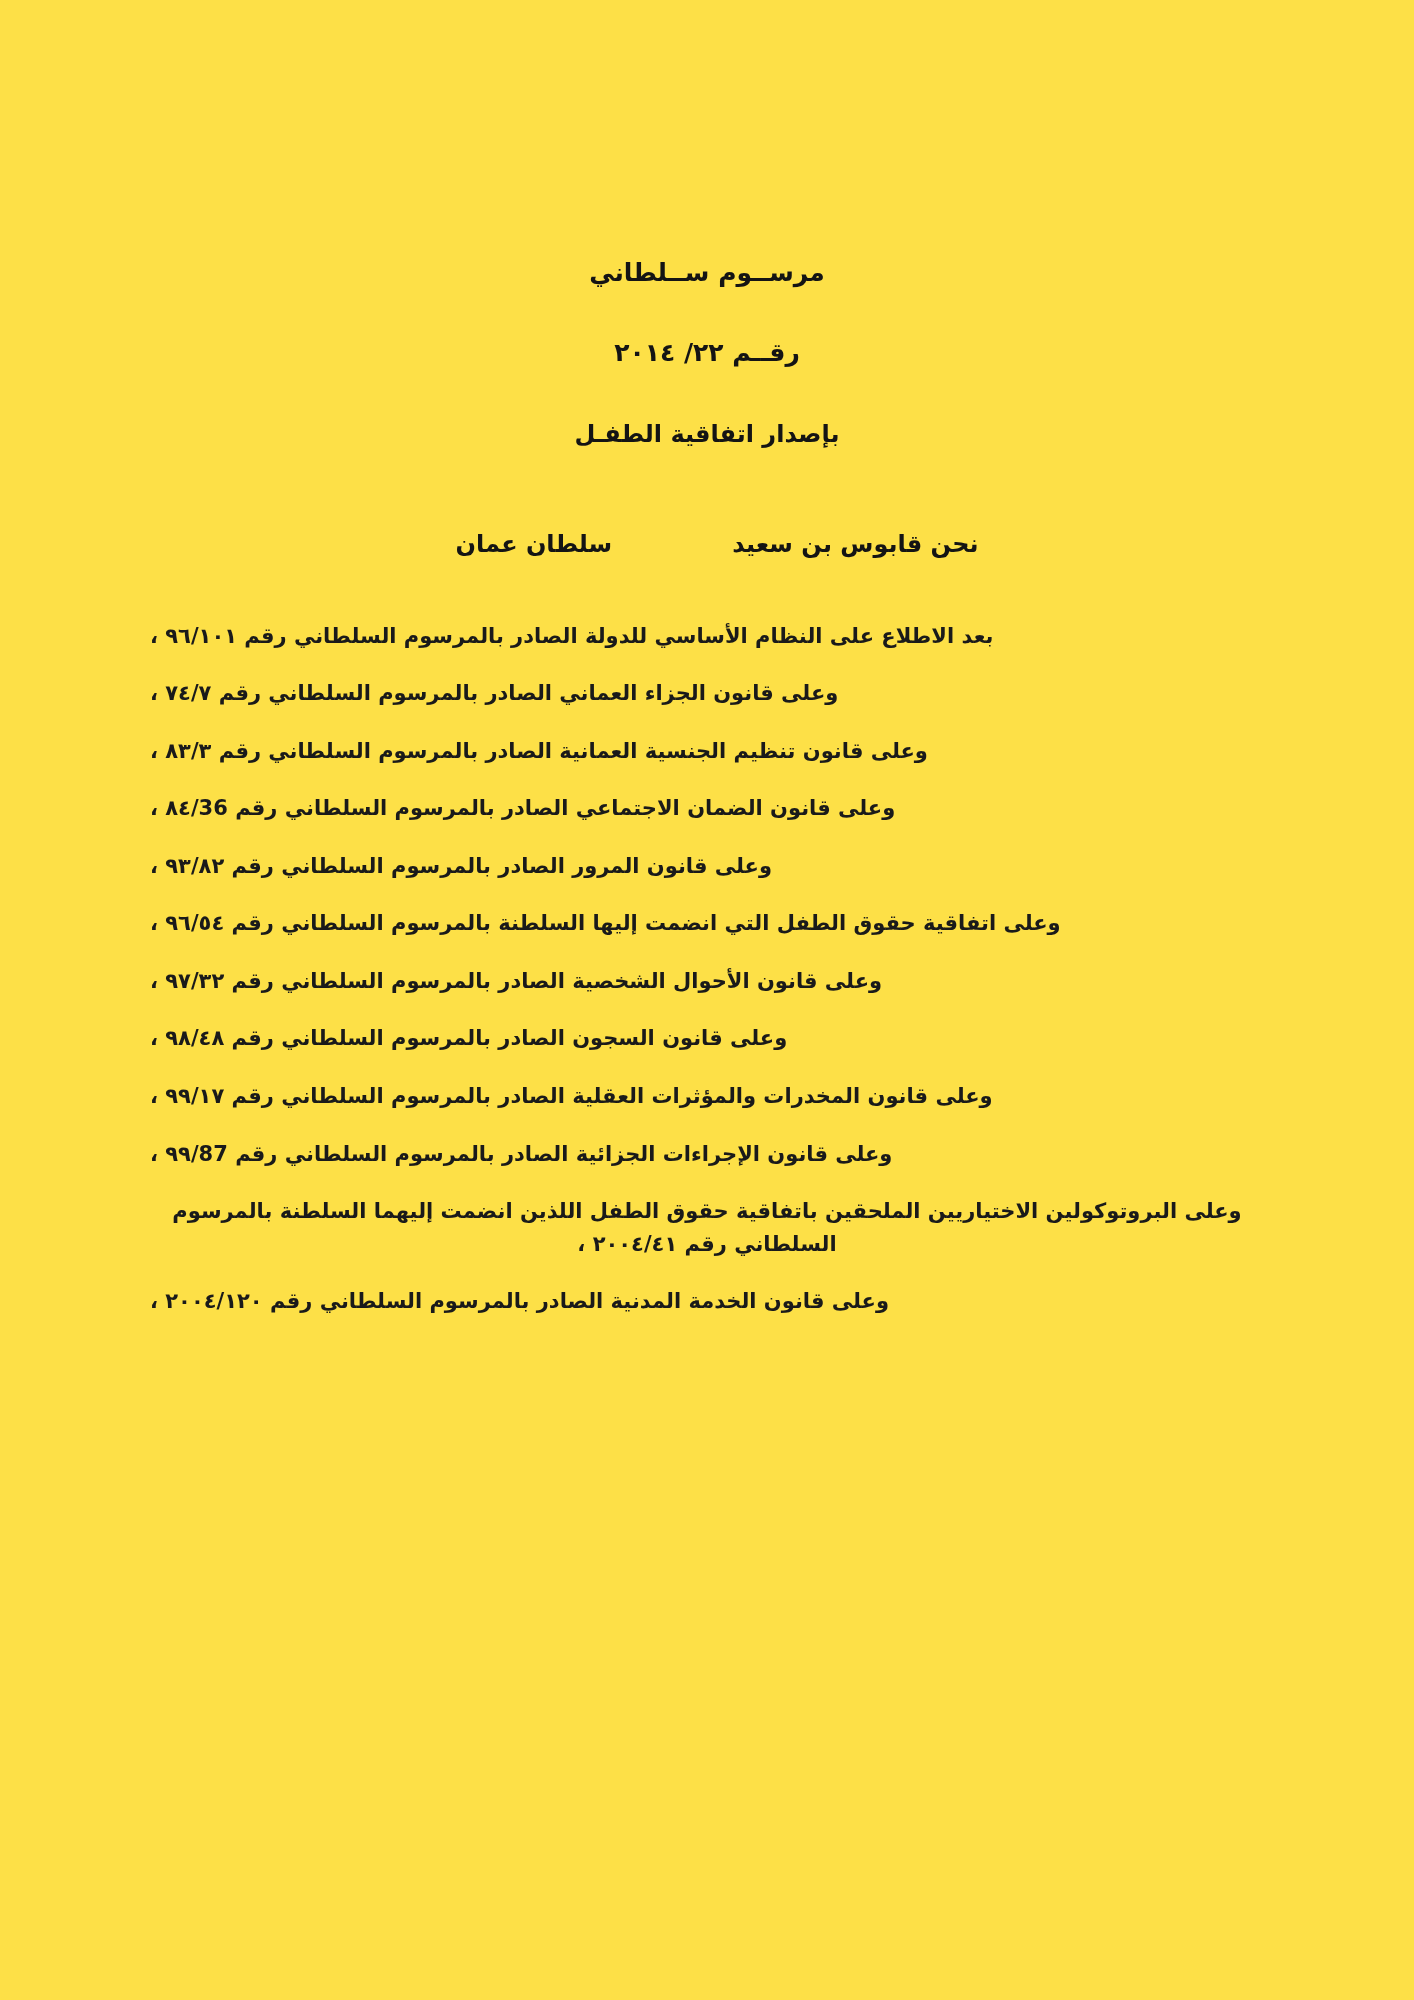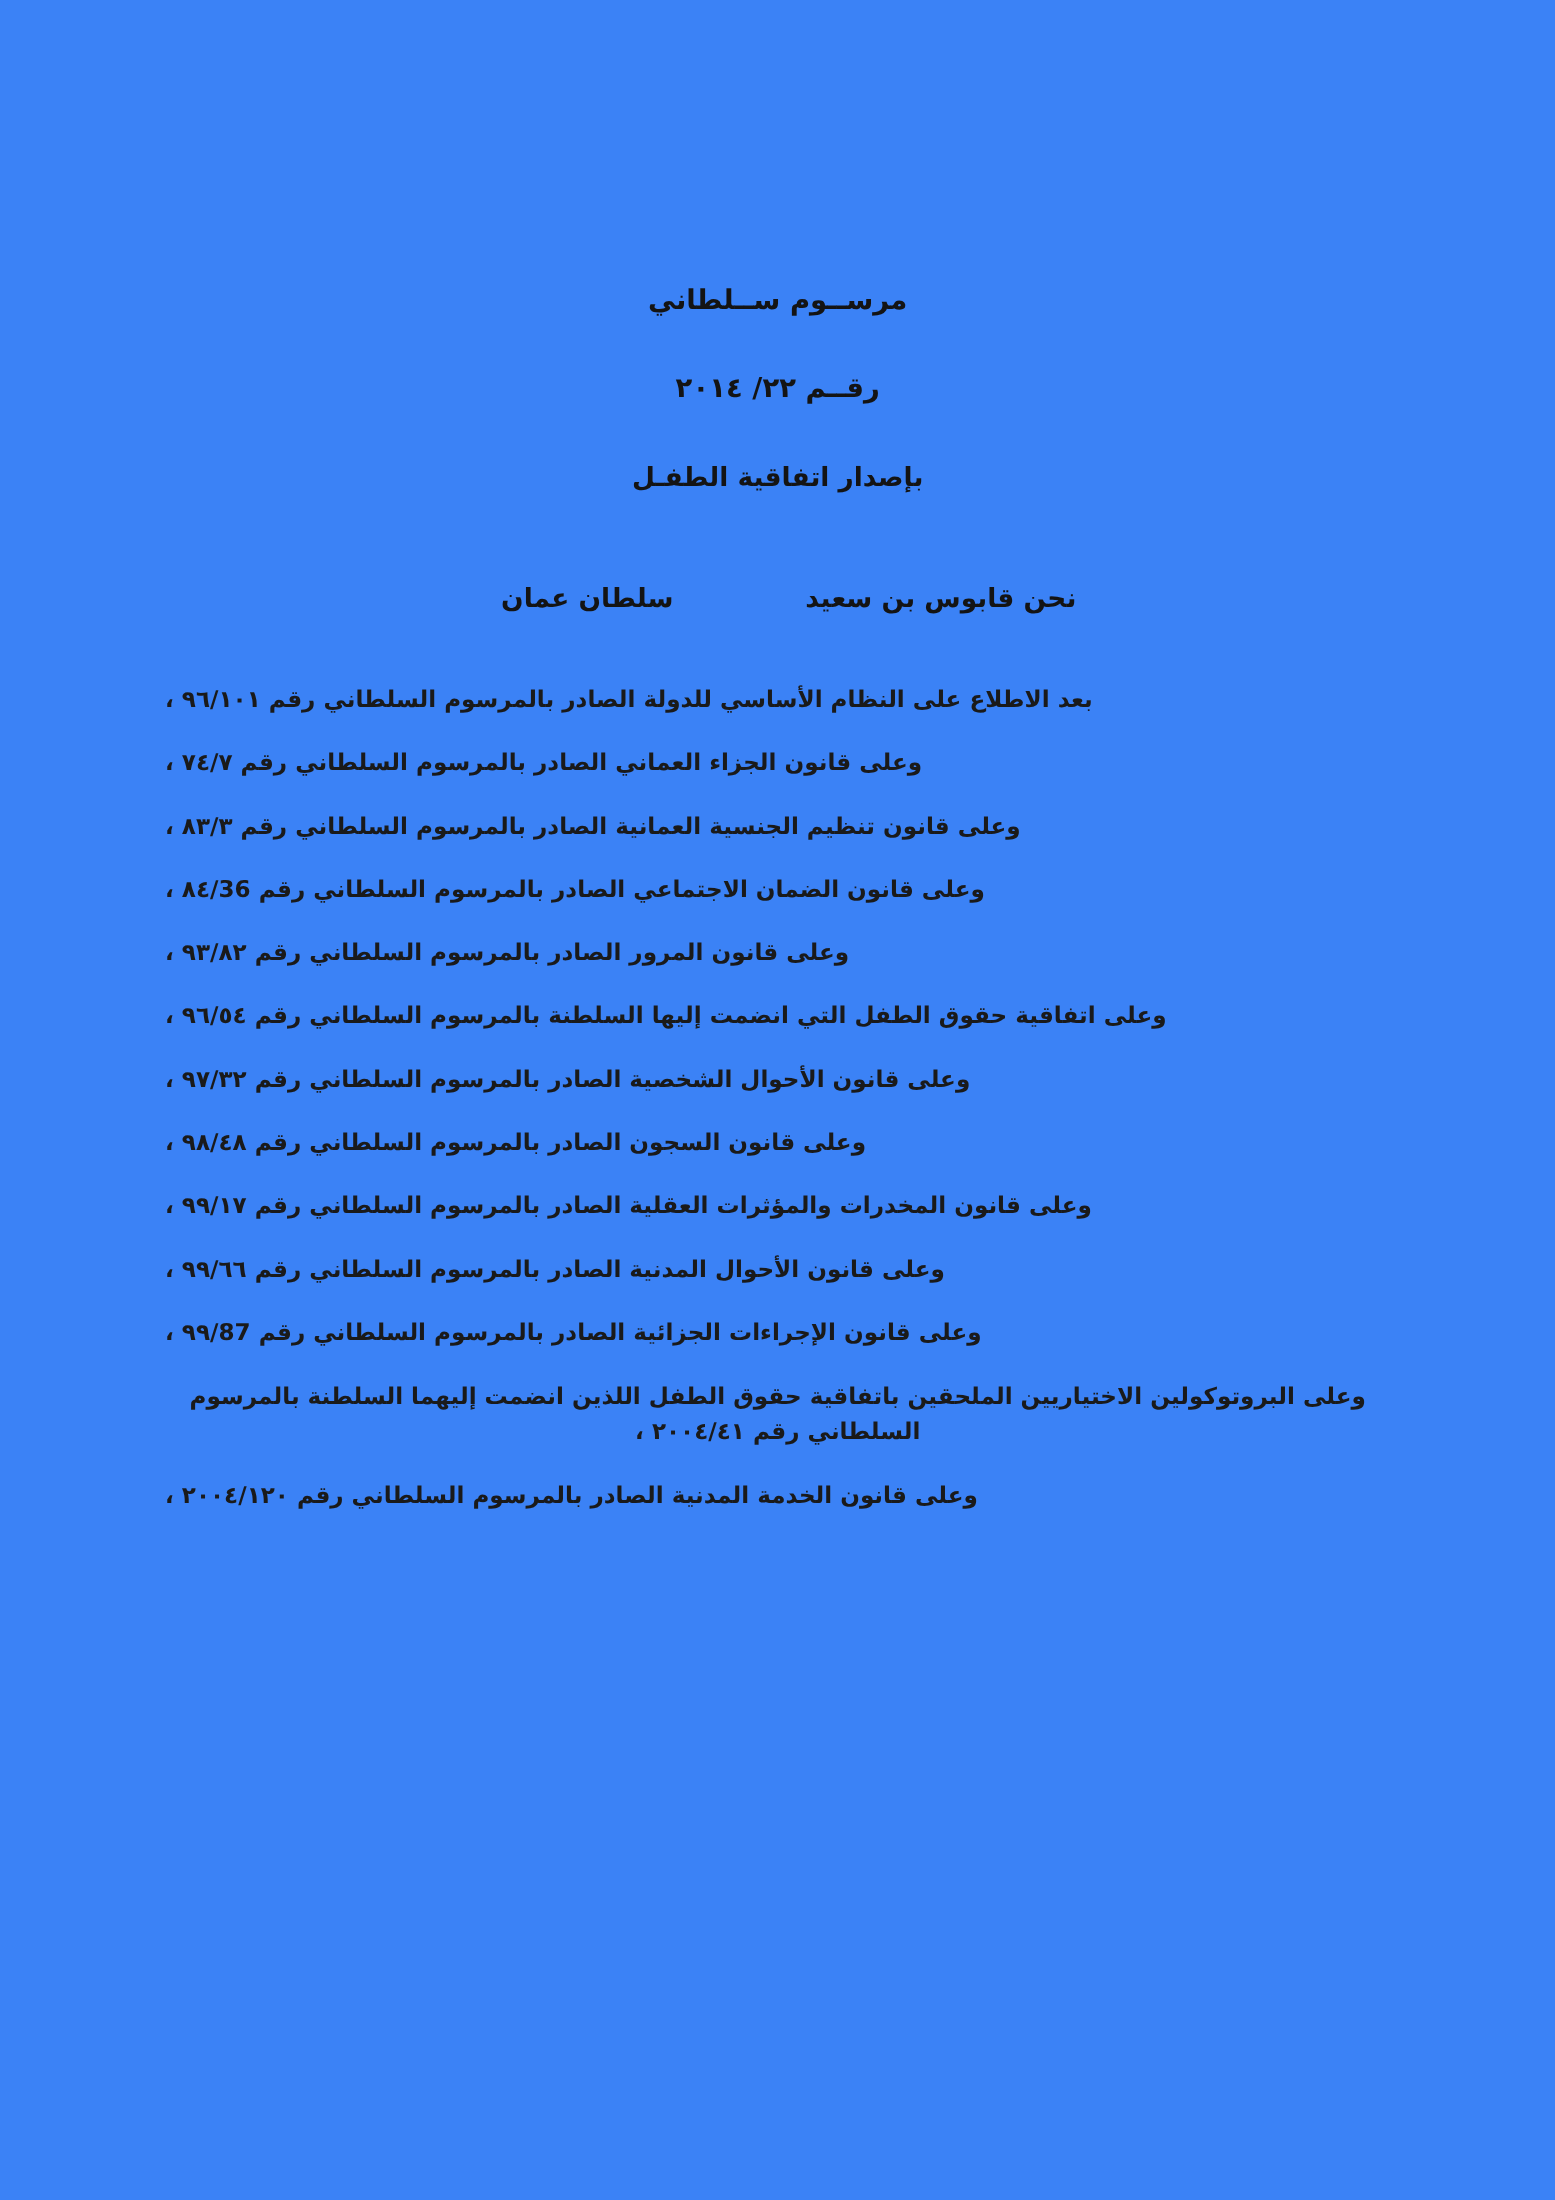--- a/index.html
+++ b/index.html
@@ -13,21 +13,21 @@
     height: 2000px;
     position: relative;
     font-family: "DejaVu Sans", sans-serif;
     color: #1a1a1a;
     overflow: hidden;
   }
 
   .page {
     position: absolute;
     inset: 0;
-    background: #3b82f6;
+    background: #fde047;
     padding: 0;
   }
 
   .content {
     position: absolute;
     top: 255px;
     left: 150px;
     right: 150px;
     direction: rtl;
     text-align: center;
@@ -131,20 +131,19 @@
     <div class="clauses">
       <p class="clause">بعد الاطلاع على النظام الأساسي للدولة الصادر بالمرسوم السلطاني رقم ٩٦/١٠١ ،</p>
       <p class="clause">وعلى قانون الجزاء العماني الصادر بالمرسوم السلطاني رقم ٧٤/٧ ،</p>
       <p class="clause">وعلى قانون تنظيم الجنسية العمانية الصادر بالمرسوم السلطاني رقم ٨٣/٣ ،</p>
       <p class="clause">وعلى قانون الضمان الاجتماعي الصادر بالمرسوم السلطاني رقم ٨٤/36 ،</p>
       <p class="clause">وعلى قانون المرور الصادر بالمرسوم السلطاني رقم ٩٣/٨٢ ،</p>
       <p class="clause">وعلى اتفاقية حقوق الطفل التي انضمت إليها السلطنة بالمرسوم السلطاني رقم ٩٦/٥٤ ،</p>
       <p class="clause">وعلى قانون الأحوال الشخصية الصادر بالمرسوم السلطاني رقم ٩٧/٣٢ ،</p>
       <p class="clause">وعلى قانون السجون الصادر بالمرسوم السلطاني رقم ٩٨/٤٨ ،</p>
       <p class="clause">وعلى قانون المخدرات والمؤثرات العقلية الصادر بالمرسوم السلطاني رقم ٩٩/١٧ ،</p>
-      <p class="clause">وعلى قانون الأحوال المدنية الصادر بالمرسوم السلطاني رقم ٩٩/٦٦ ،</p>
       <p class="clause">وعلى قانون الإجراءات الجزائية الصادر بالمرسوم السلطاني رقم ٩٩/87 ،</p>
       <p class="clause multiline">وعلى البروتوكولين الاختياريين الملحقين باتفاقية حقوق الطفل اللذين انضمت إليهما السلطنة بالمرسوم السلطاني رقم ٢٠٠٤/٤١ ،</p>
       <p class="clause">وعلى قانون الخدمة المدنية الصادر بالمرسوم السلطاني رقم ٢٠٠٤/١٢٠ ،</p>
     </div>
 
   </div>
 </div>
 
 </body></html>

